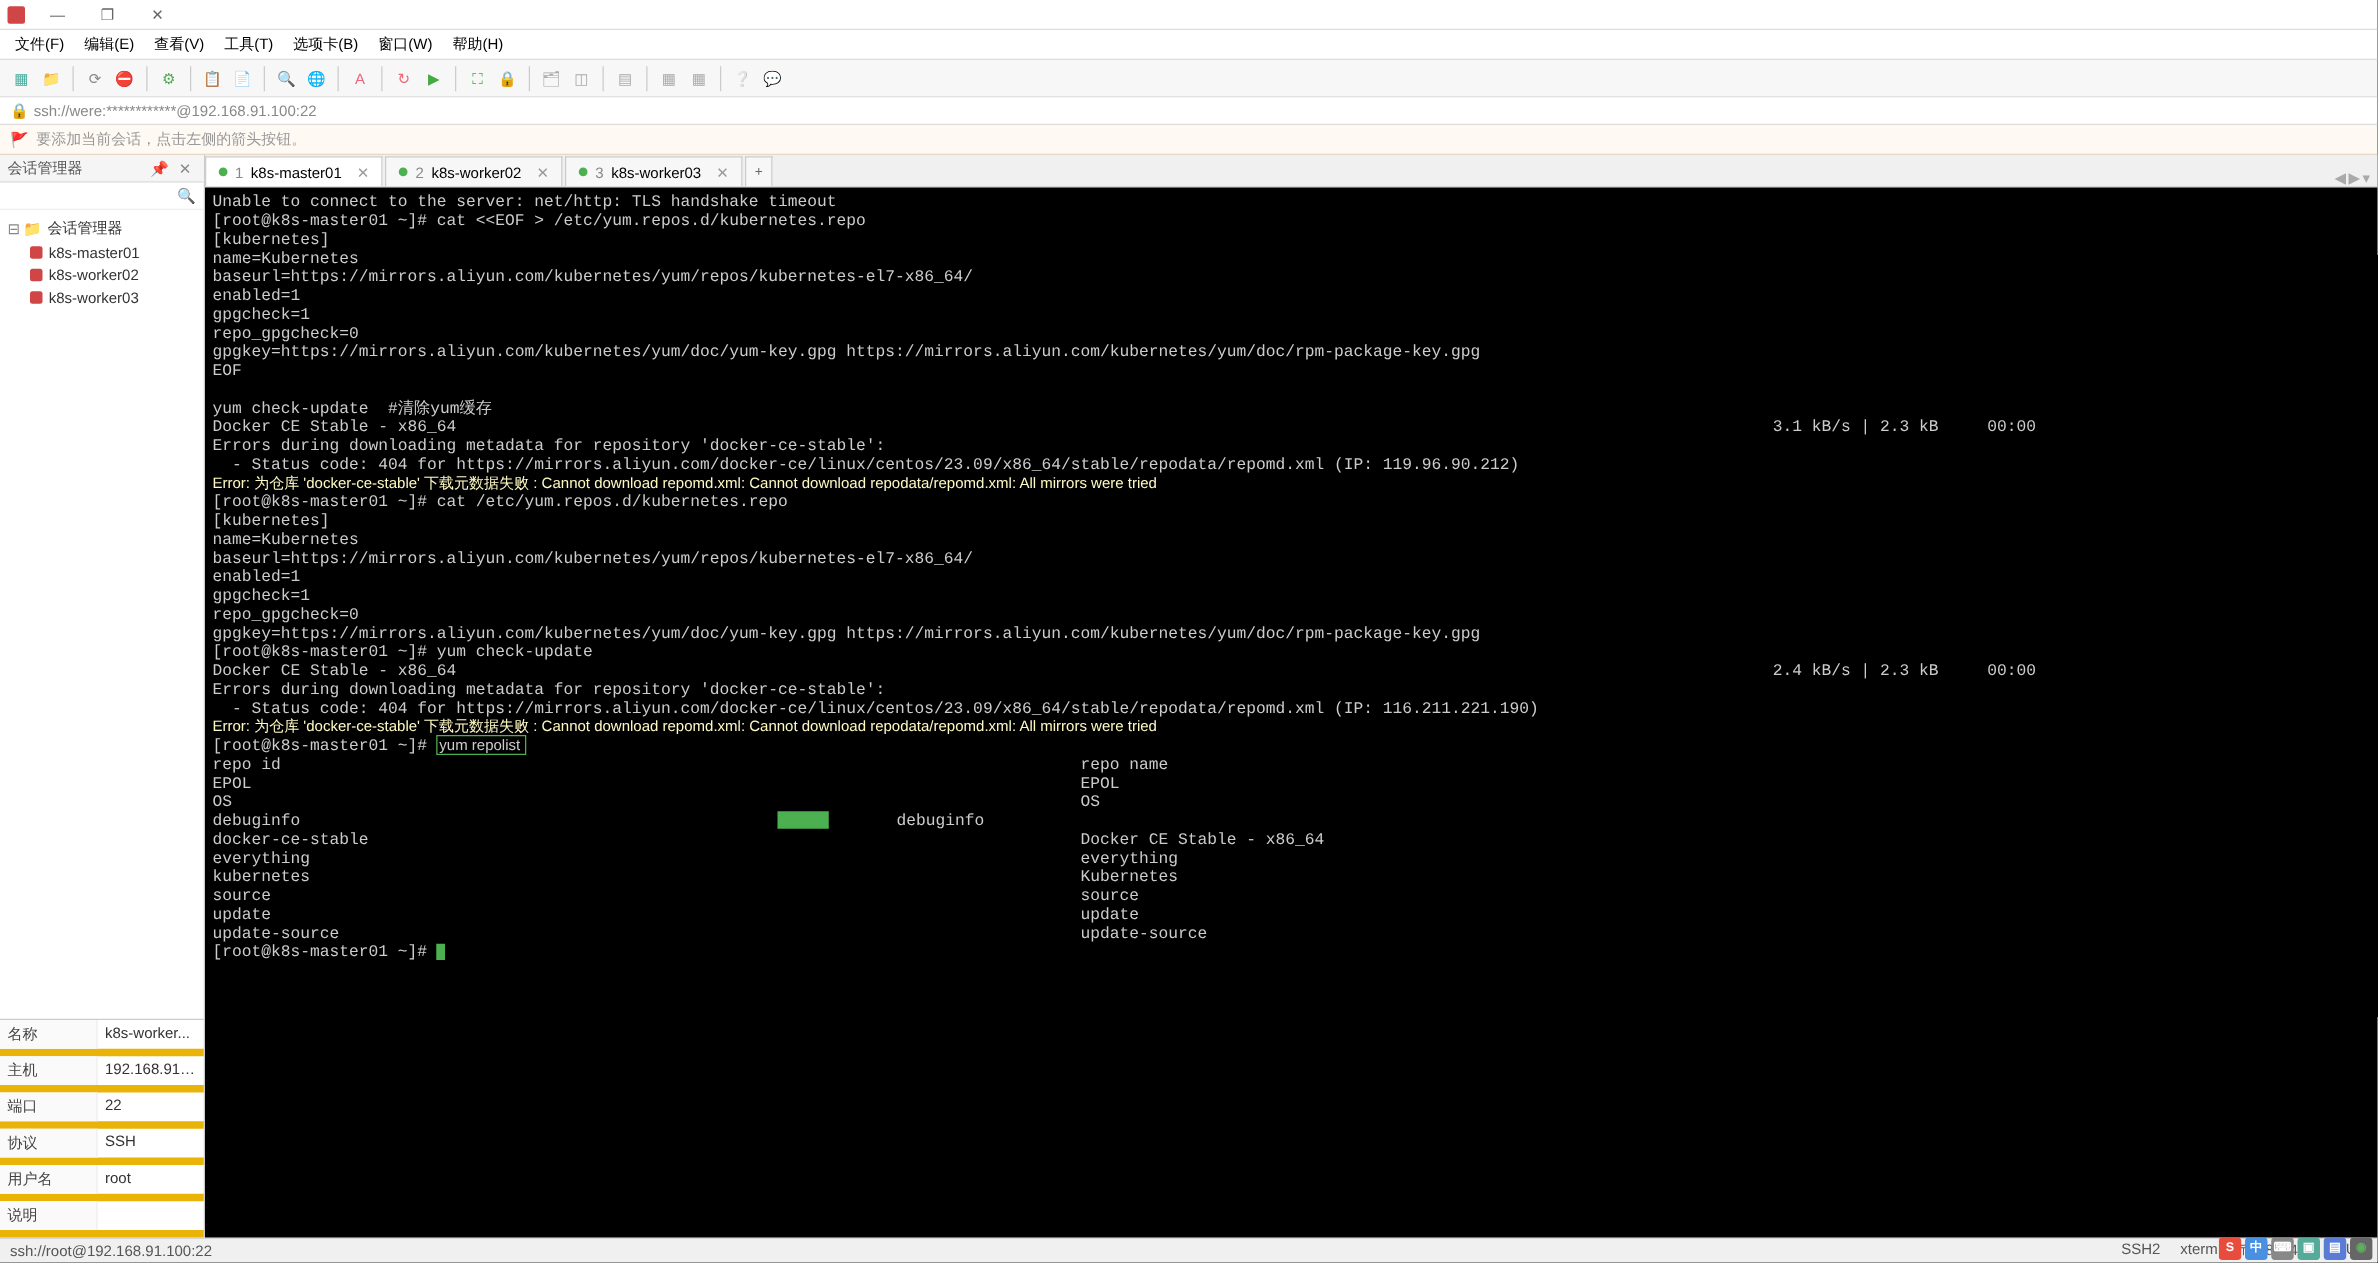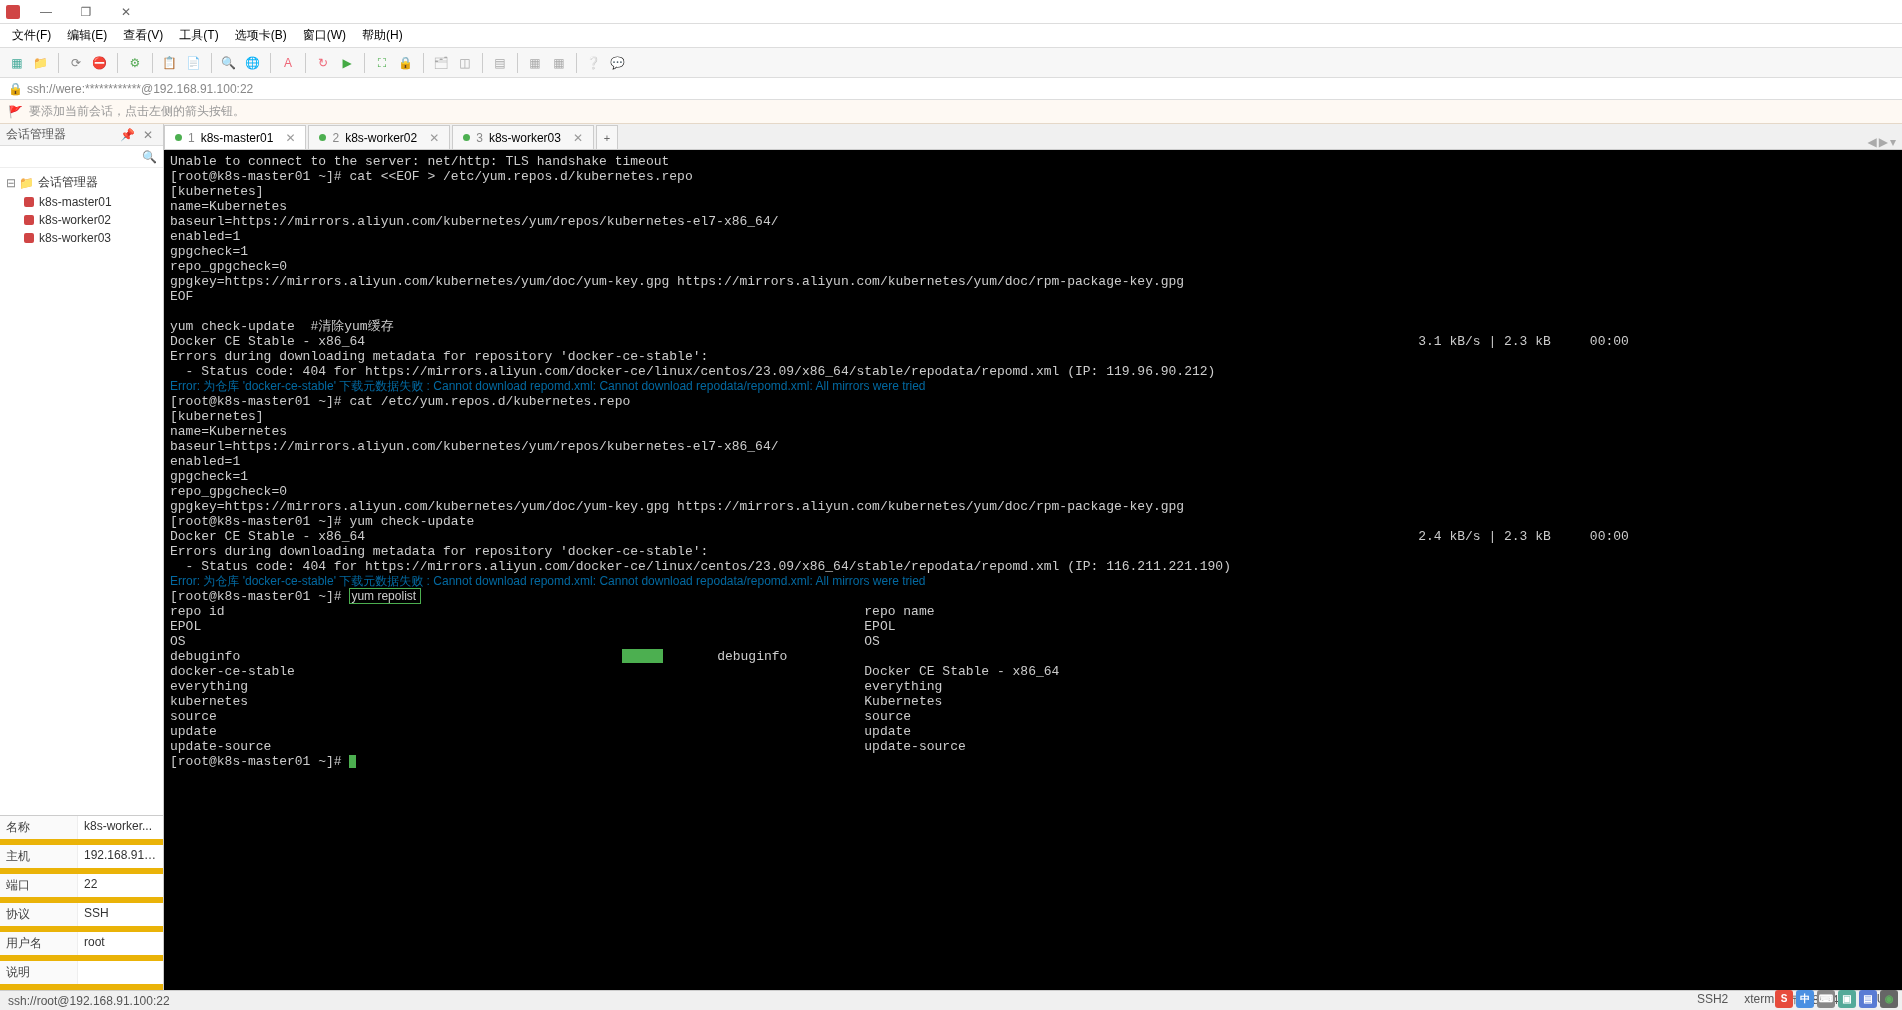--- a/index.html
+++ b/index.html
@@ -36,21 +36,21 @@
 .tabs{height:26px;display:flex;align-items:flex-end;background:#f0f0f0;border-bottom:1px solid #ccc}
 .tab{height:24px;display:flex;align-items:center;padding:0 10px;background:#f7f7f7;border:1px solid #ccc;border-bottom:none;margin-right:2px;cursor:pointer;font-size:11px;gap:6px}
 .tab.active{background:#fff}
 .tab .dot{width:7px;height:7px;border-radius:50%}
 .tab .dot.g{background:#4caf50}
 .tab .num{color:#888}
 .tab .x{color:#999;margin-left:6px}
 .tab.plus{width:22px;justify-content:center;padding:0;color:#666}
 .tabnav{margin-left:auto;display:flex;gap:2px;padding-right:6px;color:#aaa}
 .terminal{flex:1;background:#000;color:#ccc;font-family:"Consolas","Courier New",monospace;font-size:13px;line-height:15px;padding:4px 6px;overflow:auto;white-space:pre}
-.terminal .r{color:#0369a1}
+.terminal .r{color:#fef9c3}
 .terminal .hl{border:1px solid #4caf50;padding:0 1px}
 .terminal .cur{background:#4caf50;display:inline-block;width:7px;height:13px;vertical-align:middle}
 .statusbar{height:20px;background:#f0f0f0;border-top:1px solid #ccc;display:flex;align-items:center;padding:0 8px;color:#555;font-size:11px}
 .statusbar .right{margin-left:auto;display:flex;gap:16px}
 .tray-overlay{position:fixed;right:4px;bottom:2px;display:flex;gap:3px;align-items:center}
 .tray-overlay .ti{width:18px;height:18px;border-radius:3px;display:flex;align-items:center;justify-content:center;color:#fff;font-size:10px;font-weight:bold;line-height:1}
 </style>
 </head>
 <body>
 

